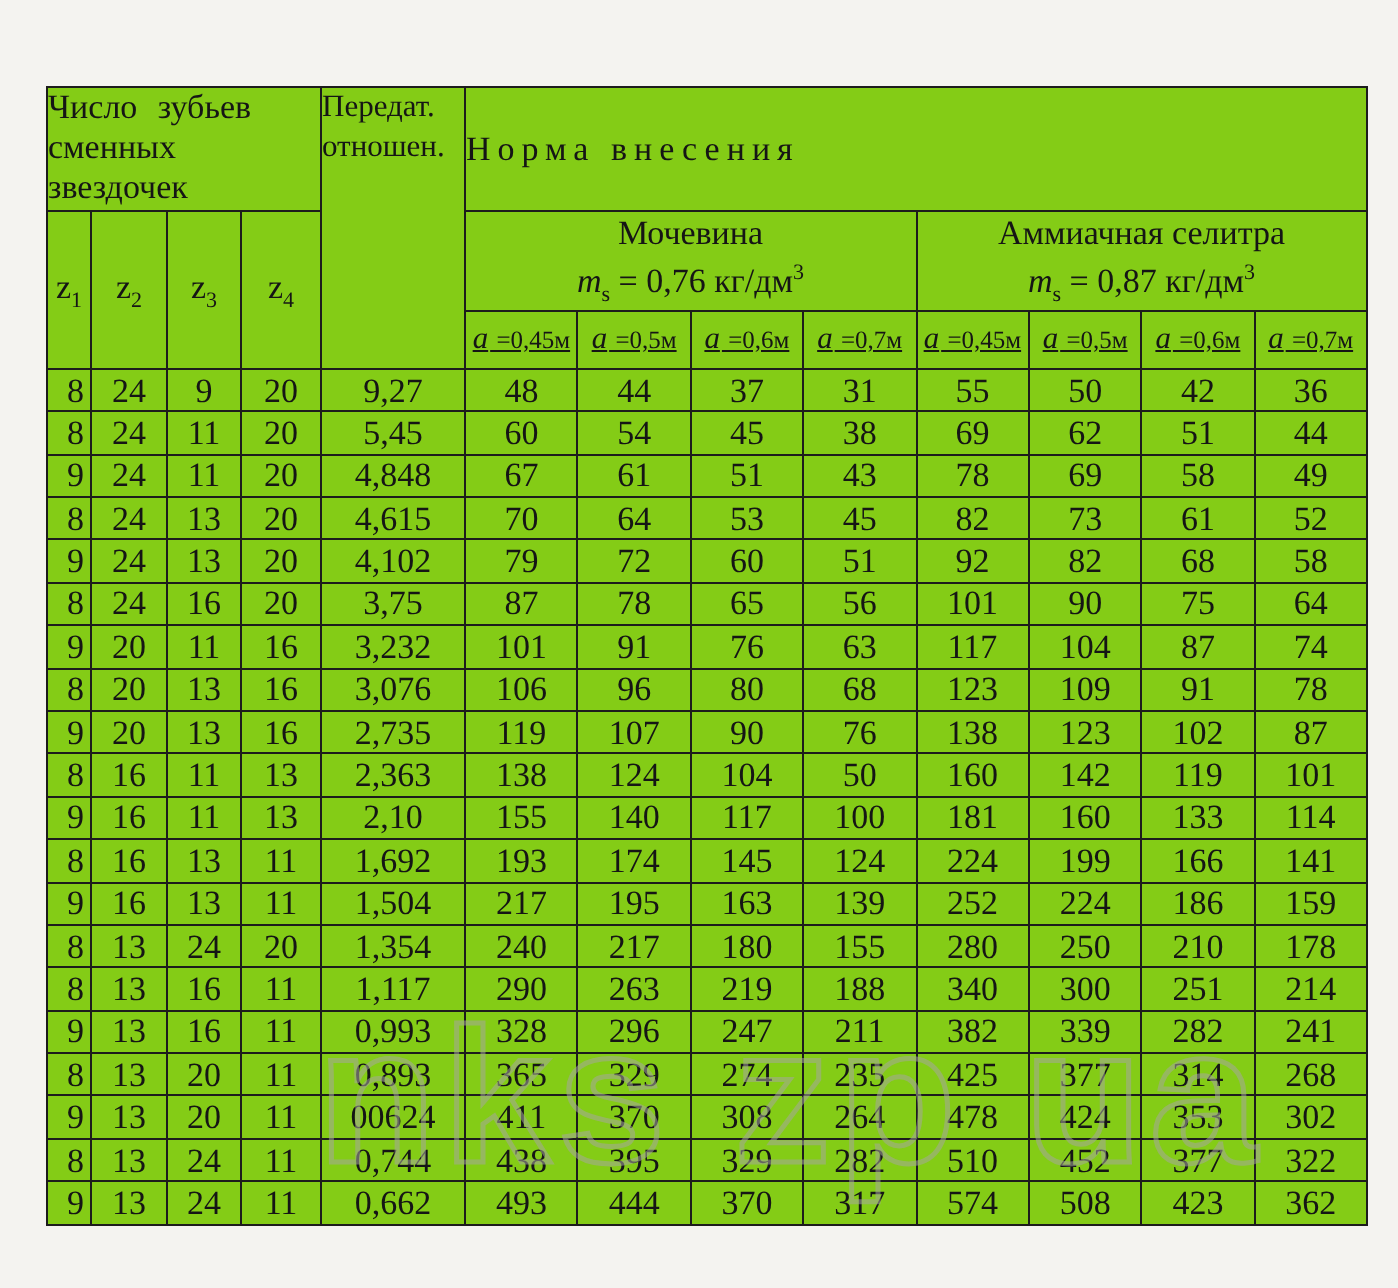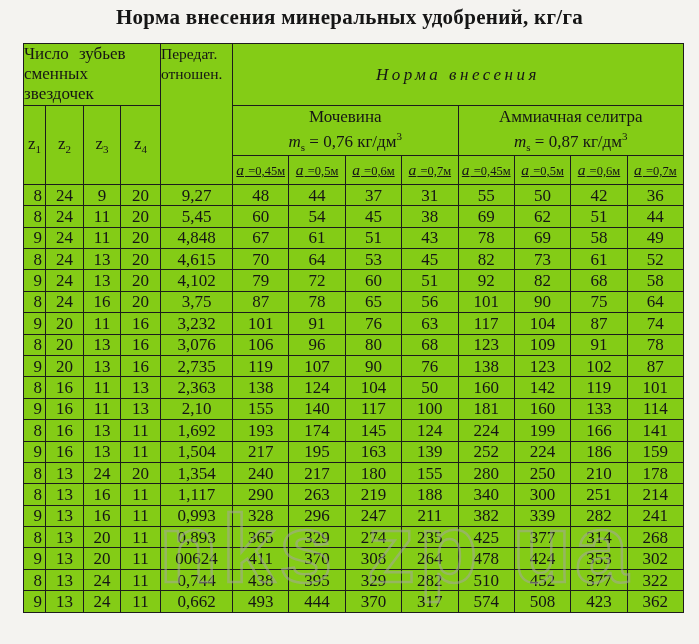--- a/index.html
+++ b/index.html
@@ -50,24 +50,23 @@
     word-spacing: 6px;
   }
   .gear-cell {
     vertical-align: top;
     text-align: left;
     padding: 3px 1px 0 3px;
     font-size: 15.5px;
     line-height: 1.3;
   }
   .norm-cell {
-    text-align: center;
+    text-align: left;
     font-size: 17px;
     letter-spacing: 3.5px;
-    font-style: italic;
   }
   .z-cell {
     text-align: center;
     font-size: 17px;
   }
   .z-cell sub { font-size: 11px; }
   .fert-group {
     text-align: center;
     font-size: 17px;
     line-height: 1.35;
@@ -111,21 +110,20 @@
     white-space: nowrap;
     z-index: 5;
     margin-left: 11px;
   }
 </style>
 </head>
 <body>
 
 <div class="page">
 
-  <div class="title">Норма внесения минеральных удобрений,  кг/га</div>
 
   <table class="fert">
     <colgroup>
       <col style="width:22px">
       <col style="width:38px">
       <col style="width:37px">
       <col style="width:40px">
       <col style="width:72px">
       <col>
         <col>

